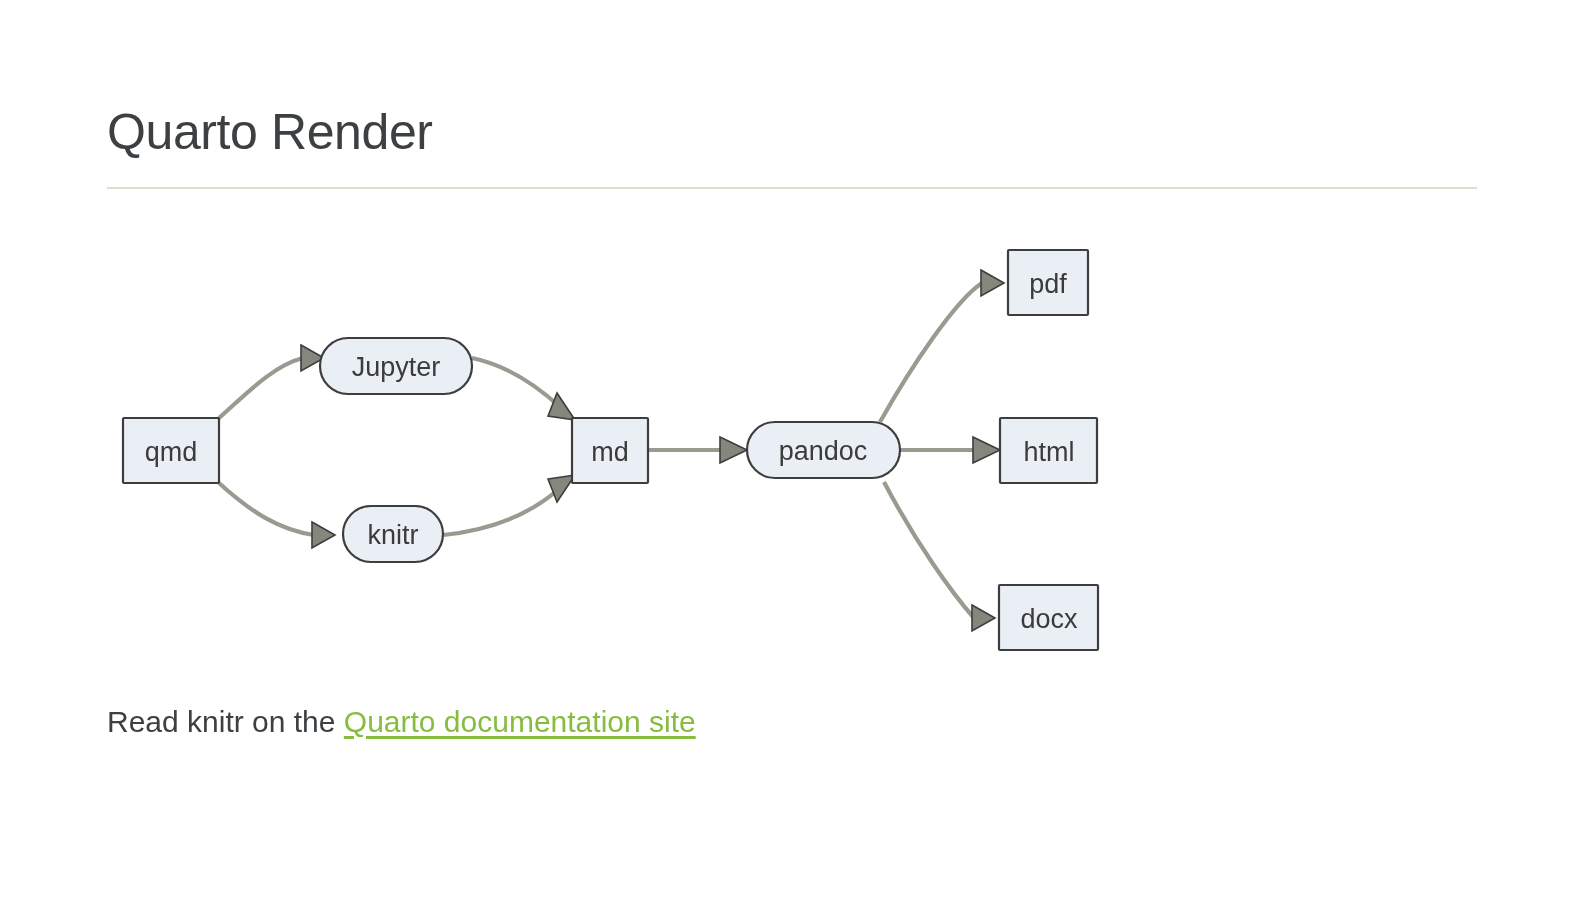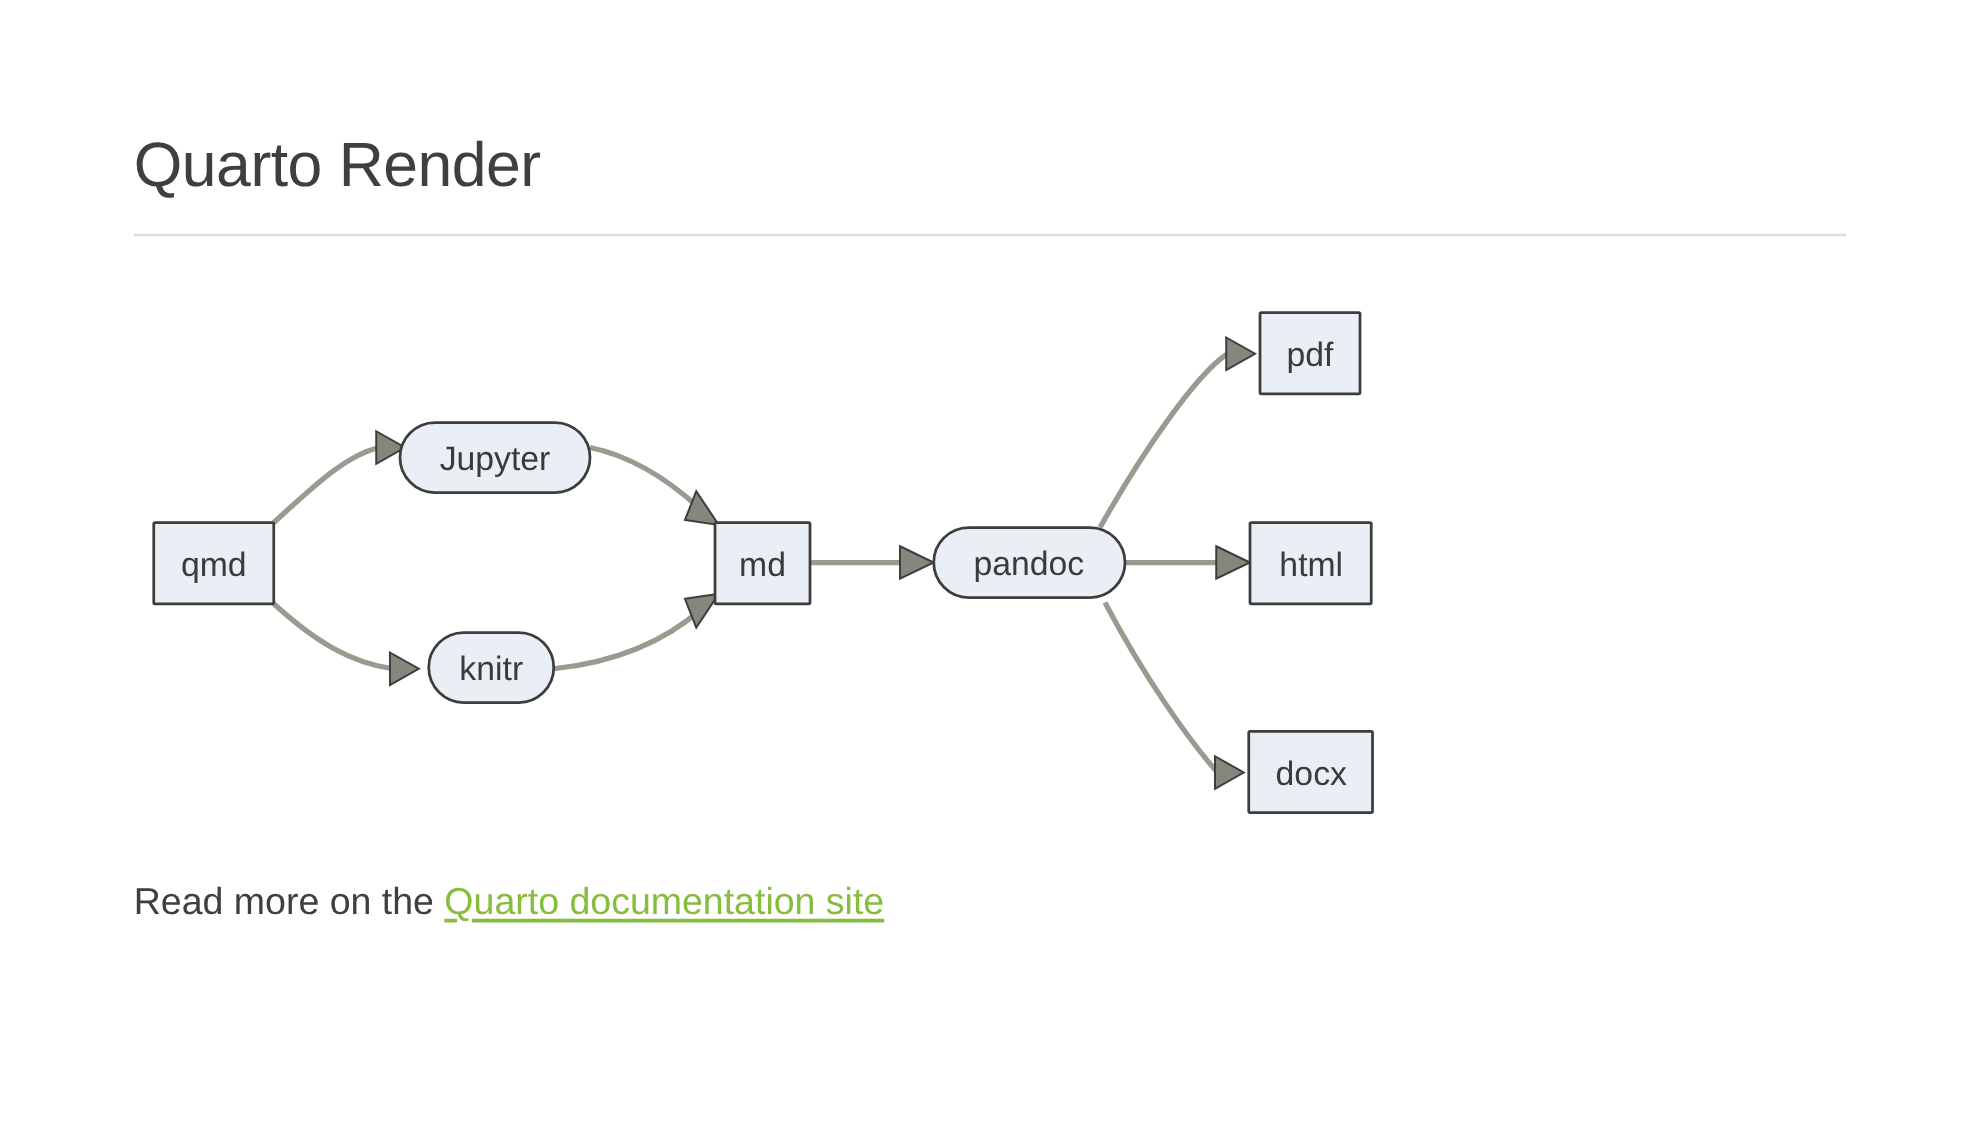--- a/index.html
+++ b/index.html
@@ -192,15 +192,15 @@
       </g>
 
       <g>
         <rect class="node-shape" x="899" y="360" width="99" height="65" rx="1" ry="1"></rect>
         <text class="node-label" x="949" y="394">docx</text>
       </g>
 
     </svg>
   </div>
 
-  <p class="read-more"><span>Read more on the </span><a class="doc-link">Quarto documentation site</a></p>
+  <p class="read-more"><span>Read knitr on the </span><a class="doc-link">Quarto documentation site</a></p>
 
 </div>
 
 </body></html>

